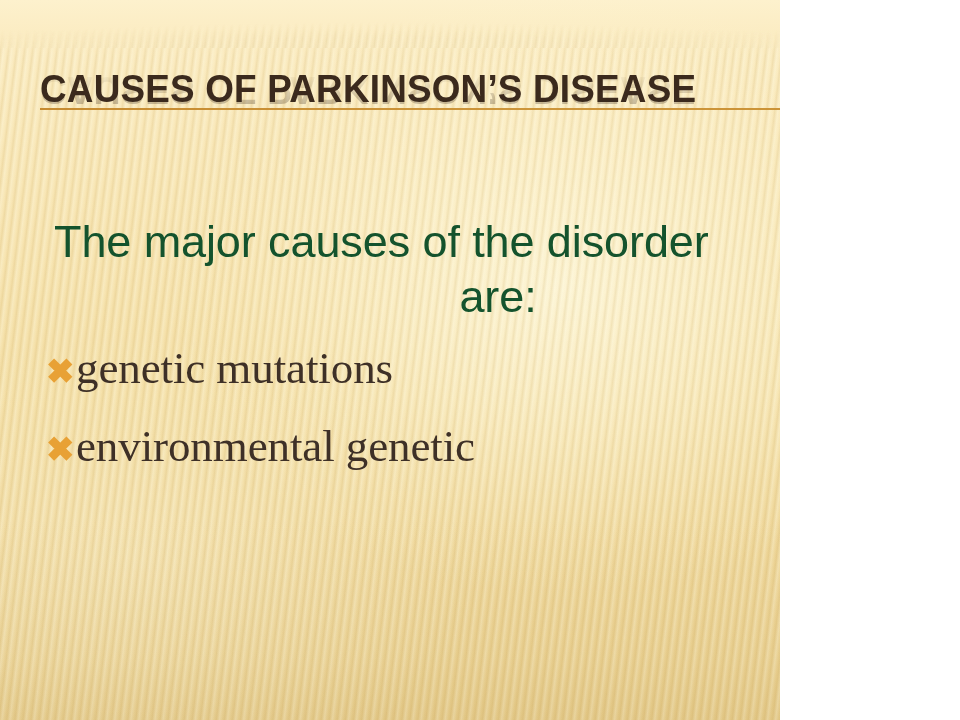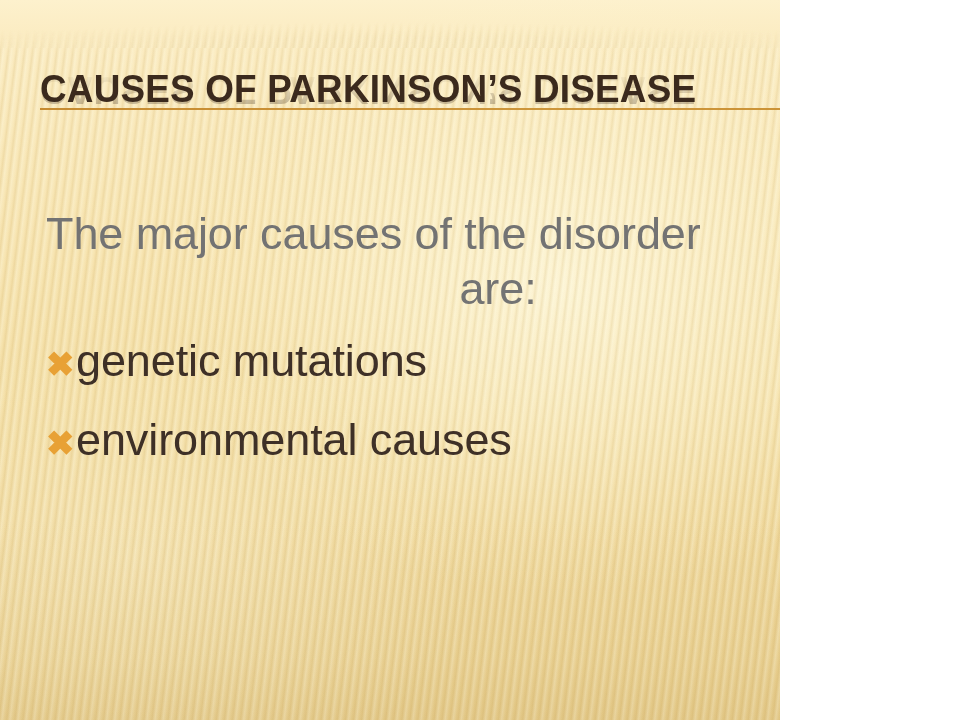--- a/index.html
+++ b/index.html
@@ -172,22 +172,22 @@
   
 
   .body-block {
     position: absolute;
     left: 46px;
     top: 206px;
     width: 900px;
   }
 
   .lead {
-    margin: 0;
-    color: #737373;
+    margin: 8px;
+    color: #14532d;
     font-size: 45px;
     line-height: 55px;
     font-weight: normal;
     letter-spacing: -0.1px;
   }
 
   .lead .lead-indent {
     display: block;
     padding-left: 4px;
     text-align: center;
@@ -215,20 +215,21 @@
     width: 30px;
     color: #e8a135;
     font-size: 34px;
     line-height: 53px;
     font-weight: bold;
     text-align: left;
   }
 
   .bullet-text {
     flex: 1 1 auto;
+    font-family: Liberation Serif, serif;
   }
 </style>
 </head>
 <body>
 
 <div id="slide">
 
   <div class="bg-base"></div>
   <div class="bg-glow"></div>
   <div class="bg-glow2"></div>
@@ -250,19 +251,19 @@
       <span class="lead-indent">are:</span>
     </p>
 
     <ul class="bullet-list">
       <li class="bullet-item">
         <span class="bullet-marker">✖</span>
         <span class="bullet-text">genetic mutations</span>
       </li>
       <li class="bullet-item">
         <span class="bullet-marker">✖</span>
-        <span class="bullet-text">environmental causes</span>
+        <span class="bullet-text">environmental genetic</span>
       </li>
     </ul>
 
   </div>
 
 </div>
 
 </body></html>

